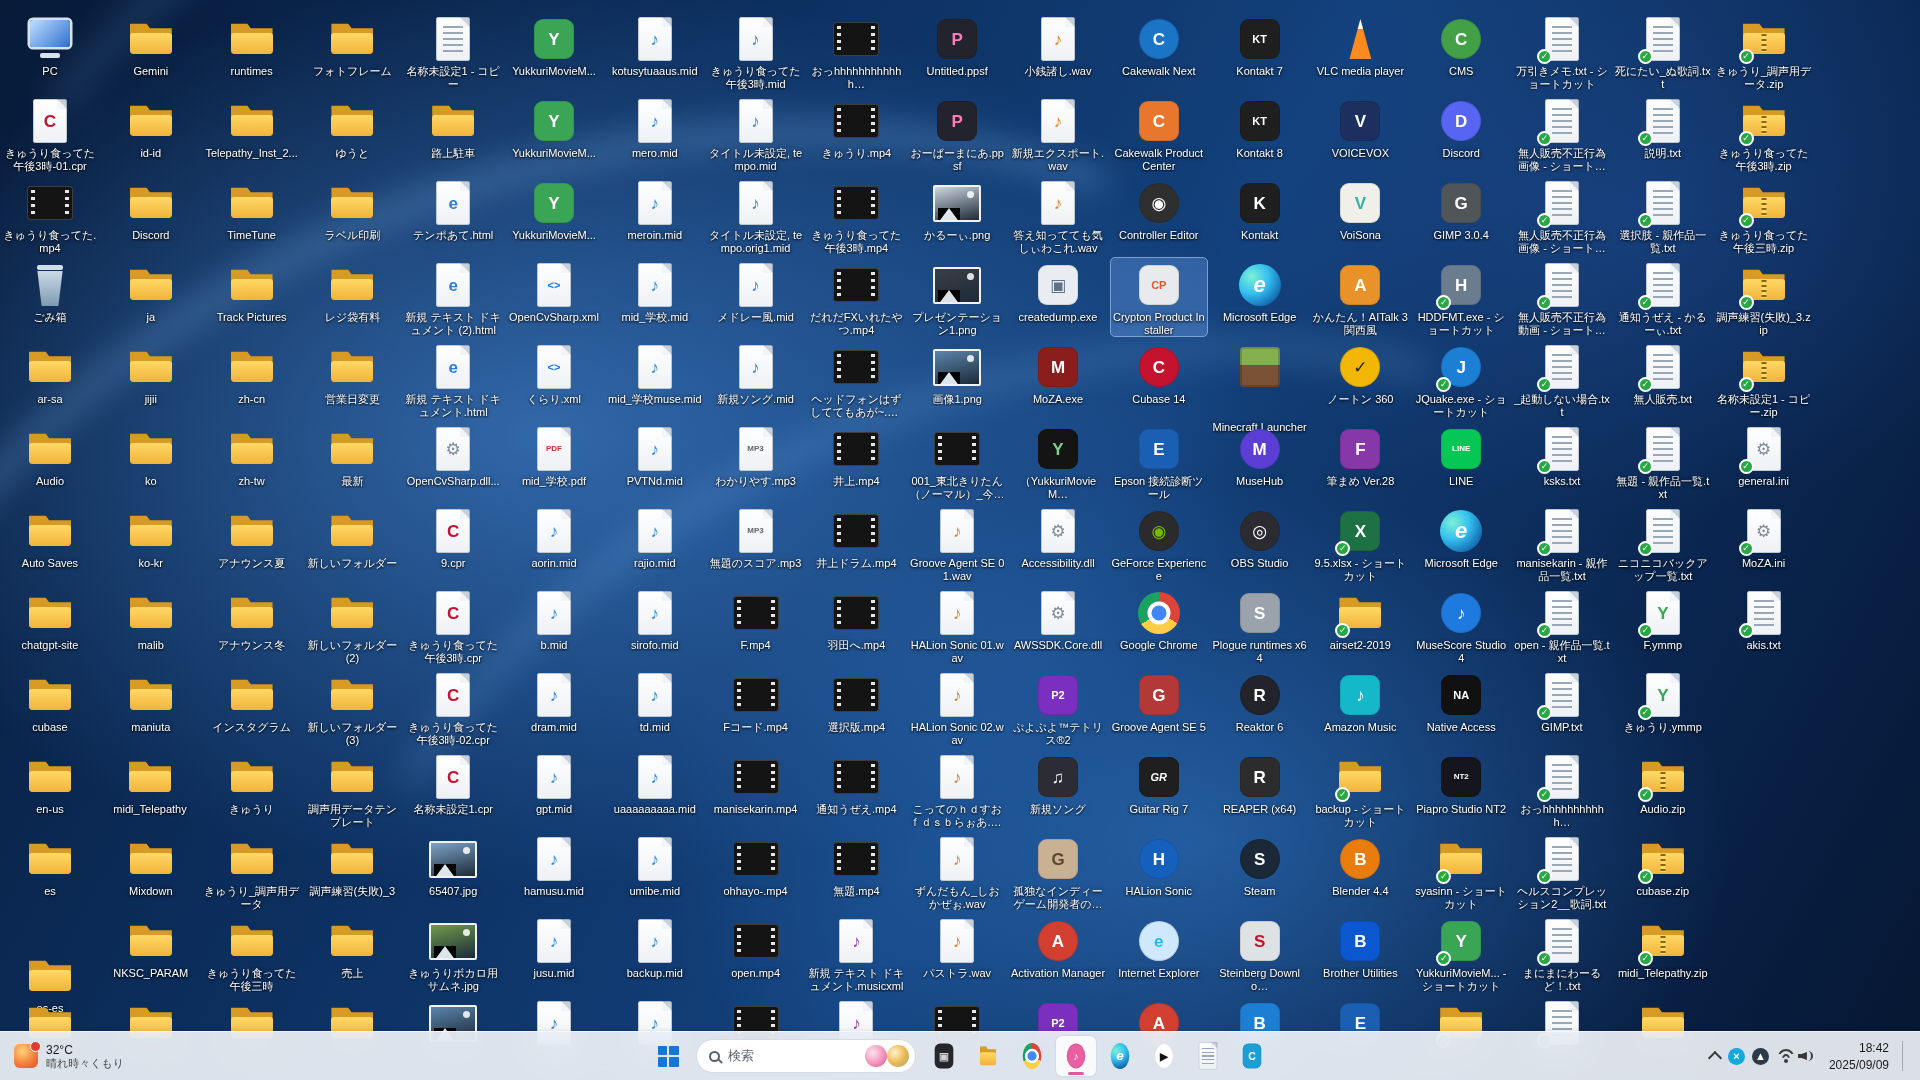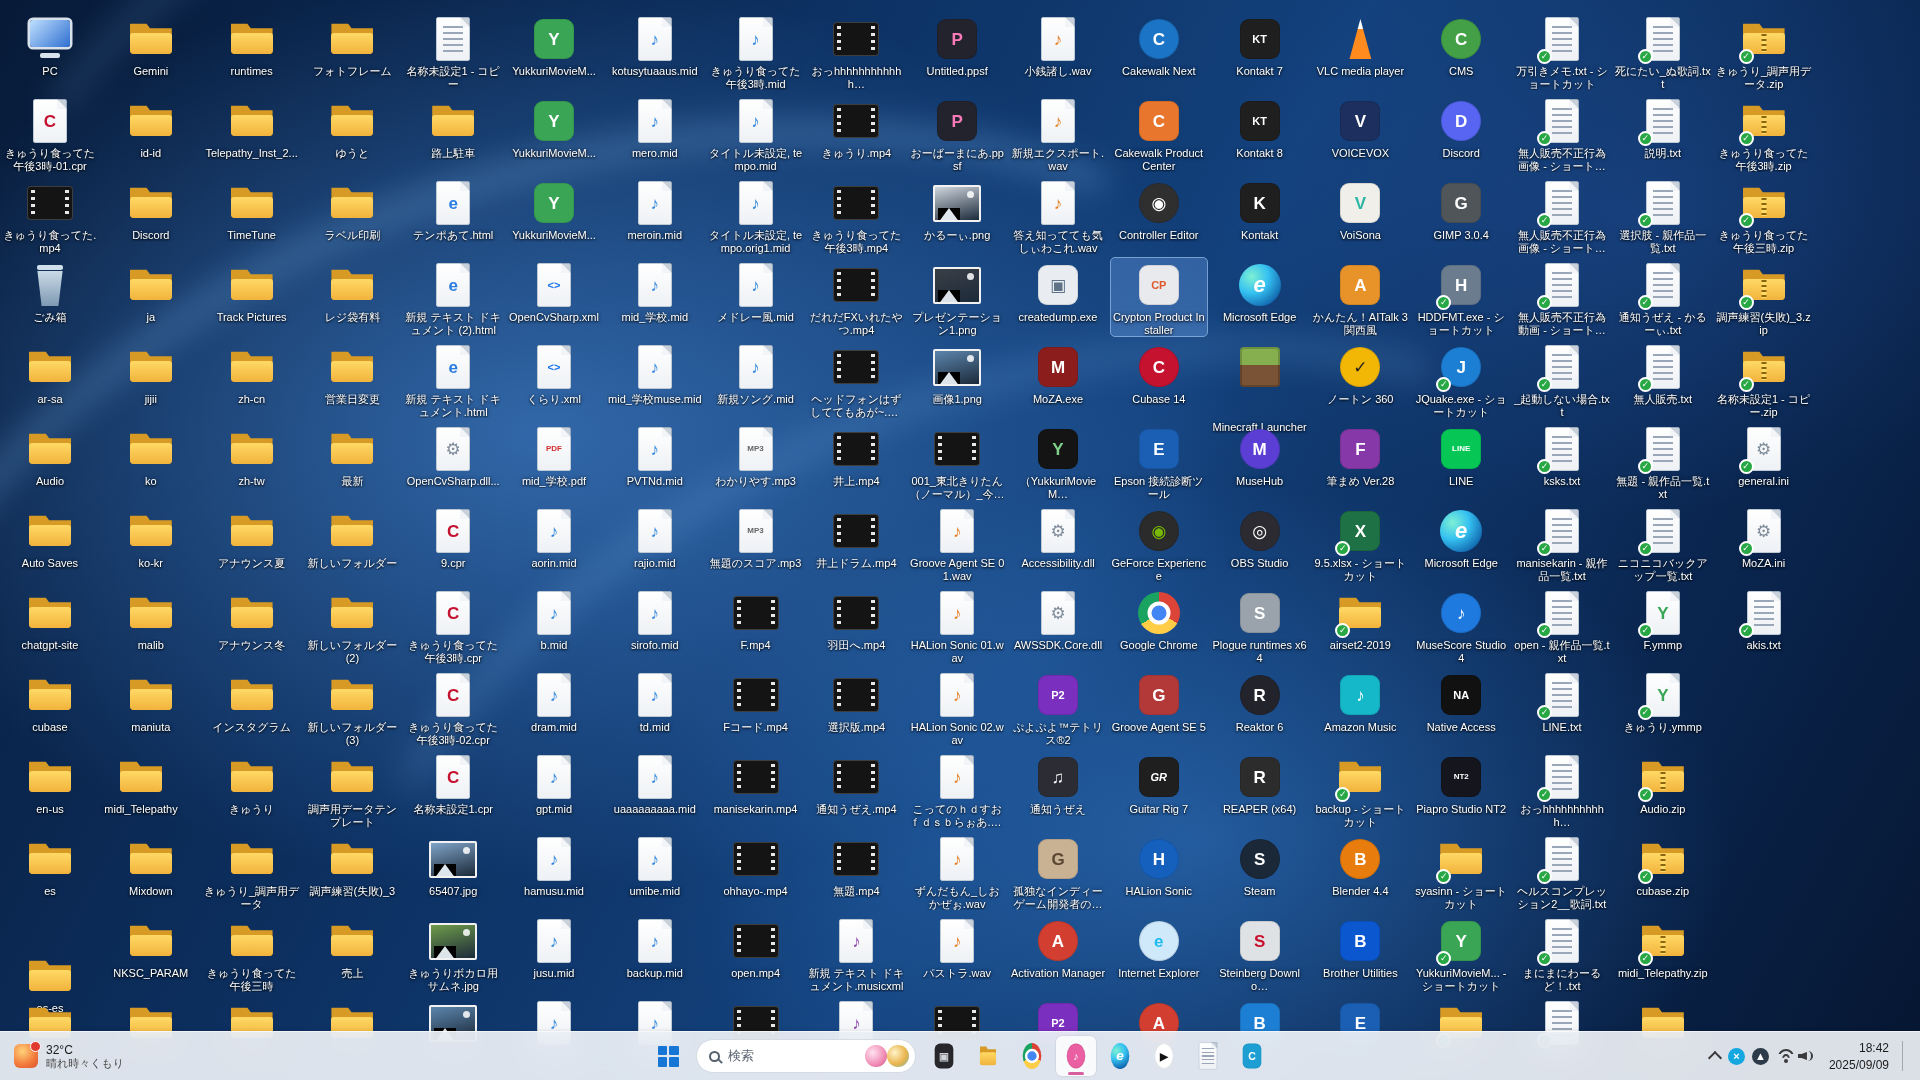--- a/index.html
+++ b/index.html
@@ -290,21 +290,21 @@
         <div class="folder"></div>
       </div>
       <div class="lbl">malib</div>
     </div>
     <div class="item" style="left: 102.8px; top: 668px;">
       <div class="ic">
         <div class="folder"></div>
       </div>
       <div class="lbl">maniuta</div>
     </div>
-    <div class="item" style="left: 93px; top: 750px;">
+    <div class="item" style="left: 102px; top: 750px;">
       <div class="ic">
         <div class="folder"></div>
       </div>
       <div class="lbl">midi_Telepathy</div>
     </div>
     <div class="item" style="left: 102.8px; top: 832px;">
       <div class="ic">
         <div class="folder"></div>
       </div>
       <div class="lbl">Mixdown</div>
@@ -1120,21 +1120,21 @@
         </div>
       </div>
       <div class="lbl">ぷよぷよ™テトリス®2</div>
     </div>
     <div class="item" style="left: 1010px; top: 750px;">
       <div class="ic">
         <div class="appic" style="background: rgb(44, 44, 52);">
           <span class="pgph g1" style="color: rgb(255, 255, 255);">♫</span>
         </div>
       </div>
-      <div class="lbl">通知うぜえ</div>
+      <div class="lbl">新規ソング</div>
     </div>
     <div class="item" style="left: 1010px; top: 832px;">
       <div class="ic">
         <div class="appic" style="background: rgb(201, 177, 147);">
           <span class="pgph g1" style="color: rgb(90, 70, 50);">G</span>
         </div>
       </div>
       <div class="lbl">孤独なインディーゲーム開発者の一生…</div>
     </div>
     <div class="item" style="left: 1010px; top: 914px;">
@@ -1635,21 +1635,21 @@
       </div>
       <div class="lbl">open - 親作品一覧.txt</div>
     </div>
     <div class="item" style="left: 1514px; top: 668px;">
       <div class="ic">
         <div class="page">
           <div class="plines"></div>
         </div>
         <span class="bdg check">✓</span>
       </div>
-      <div class="lbl">LINE.txt</div>
+      <div class="lbl">GIMP.txt</div>
     </div>
     <div class="item" style="left: 1514px; top: 750px;">
       <div class="ic">
         <div class="page">
           <div class="plines"></div>
         </div>
         <span class="bdg check">✓</span>
       </div>
       <div class="lbl">おっhhhhhhhhhhh…</div>
     </div>

